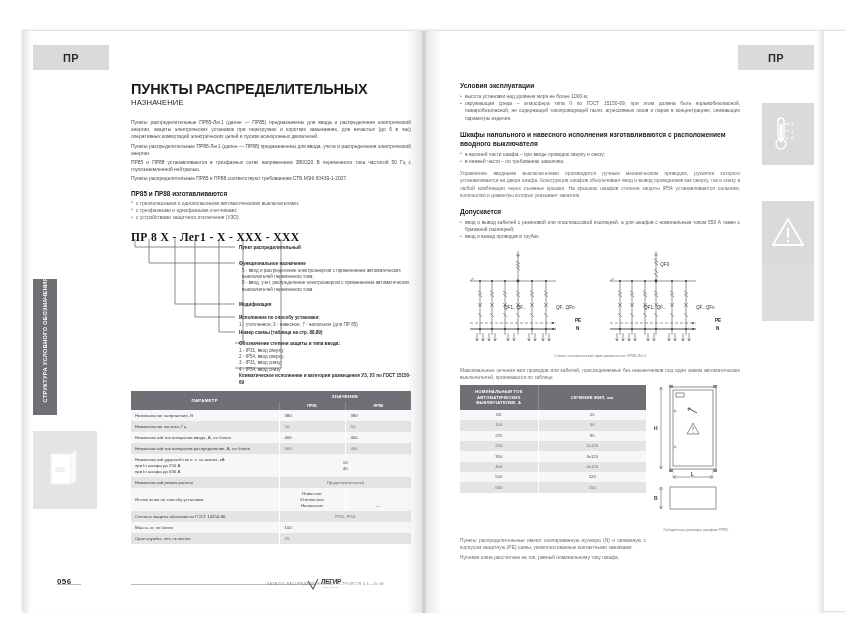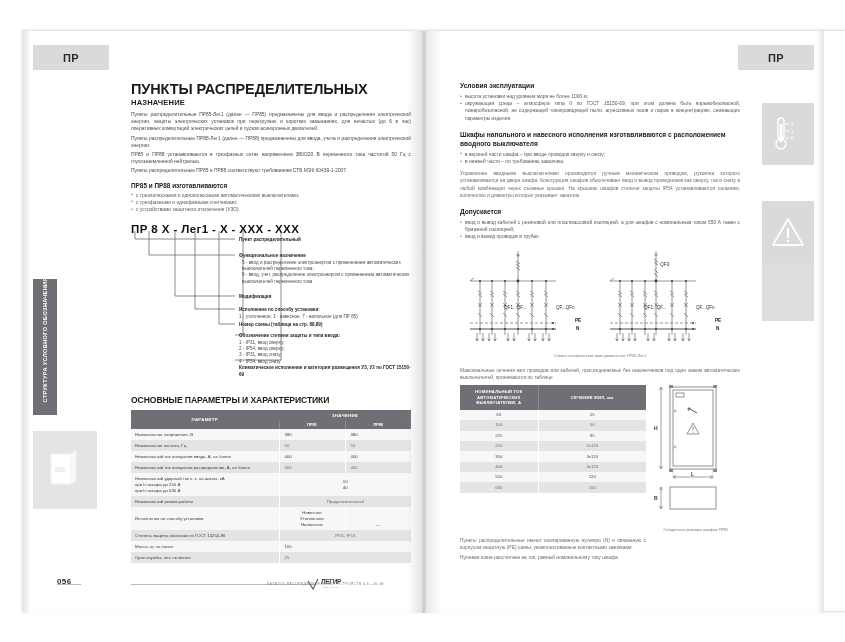--- a/index.html
+++ b/index.html
@@ -131,23 +131,23 @@
   }
   h1.title2 {
     font-size: 13px;
     font-weight: bold;
     color: #1a1a1a;
     margin: 0 0 9px 0;
     line-height: 15px;
   }
   h2.sub {
     font-size: 7.6px;
-    font-weight: bold;
+    font-weight: normal;
     color: #1a1a1a;
-    margin: 0 0 4px 0;
+    margin: 0 0 12px 0;
     letter-spacing: .15px;
   }
   h3.sub2 {
     font-size: 6.4px;
     font-weight: bold;
     color: #222;
     margin: 7px 0 3px 0;
   }
   h3.subblue {
     font-size: 6.6px;
@@ -187,20 +187,21 @@
     margin-top: 10px;
     position: relative;
     height: 160px;
   }
   .desig-code {
     font-size: 11.5px;
     font-weight: bold;
     color: #111;
     letter-spacing: .4px;
     margin: 0 0 2px 0;
+    font-family: Liberation Serif, serif;
   }
   .desig-lines { position: absolute; left: 0; top: 0; width: 280px; height: 160px; }
   .desig-rows { position: absolute; left: 108px; top: 14px; width: 172px; }
   .drow {
     font-size: 4.6px;
     line-height: 6.4px;
     color: #4d4d4d;
     margin-bottom: 0;
   }
   .drow b { color:#1e1e1e; }
@@ -414,21 +415,20 @@
               <b>Обозначение степени защиты и типа ввода:</b>
               <div style="white-space:pre-line">1 - IP31, ввод сверху;
 2 - IP54, ввод сверху;
 3 - IP31, ввод снизу;
 4 - IP54, ввод снизу</div>
             </div>
             <div class="drow" style="height:14px"><b>Климатическое исполнение и категория размещения УЗ, У2 по ГОСТ 15150-69</b></div>
           </div>
         </div>
 
-        <h2 class="tbl-h">ОСНОВНЫЕ ПАРАМЕТРЫ И ХАРАКТЕРИСТИКИ</h2>
 
         <table class="params">
           <colgroup>
               <col style="width:148px">
               <col style="width:66px">
               <col style="width:66px">
             </colgroup>
           <tbody>
               <tr>
             <th class="hdr" rowspan="2">ПАРАМЕТР</th>

